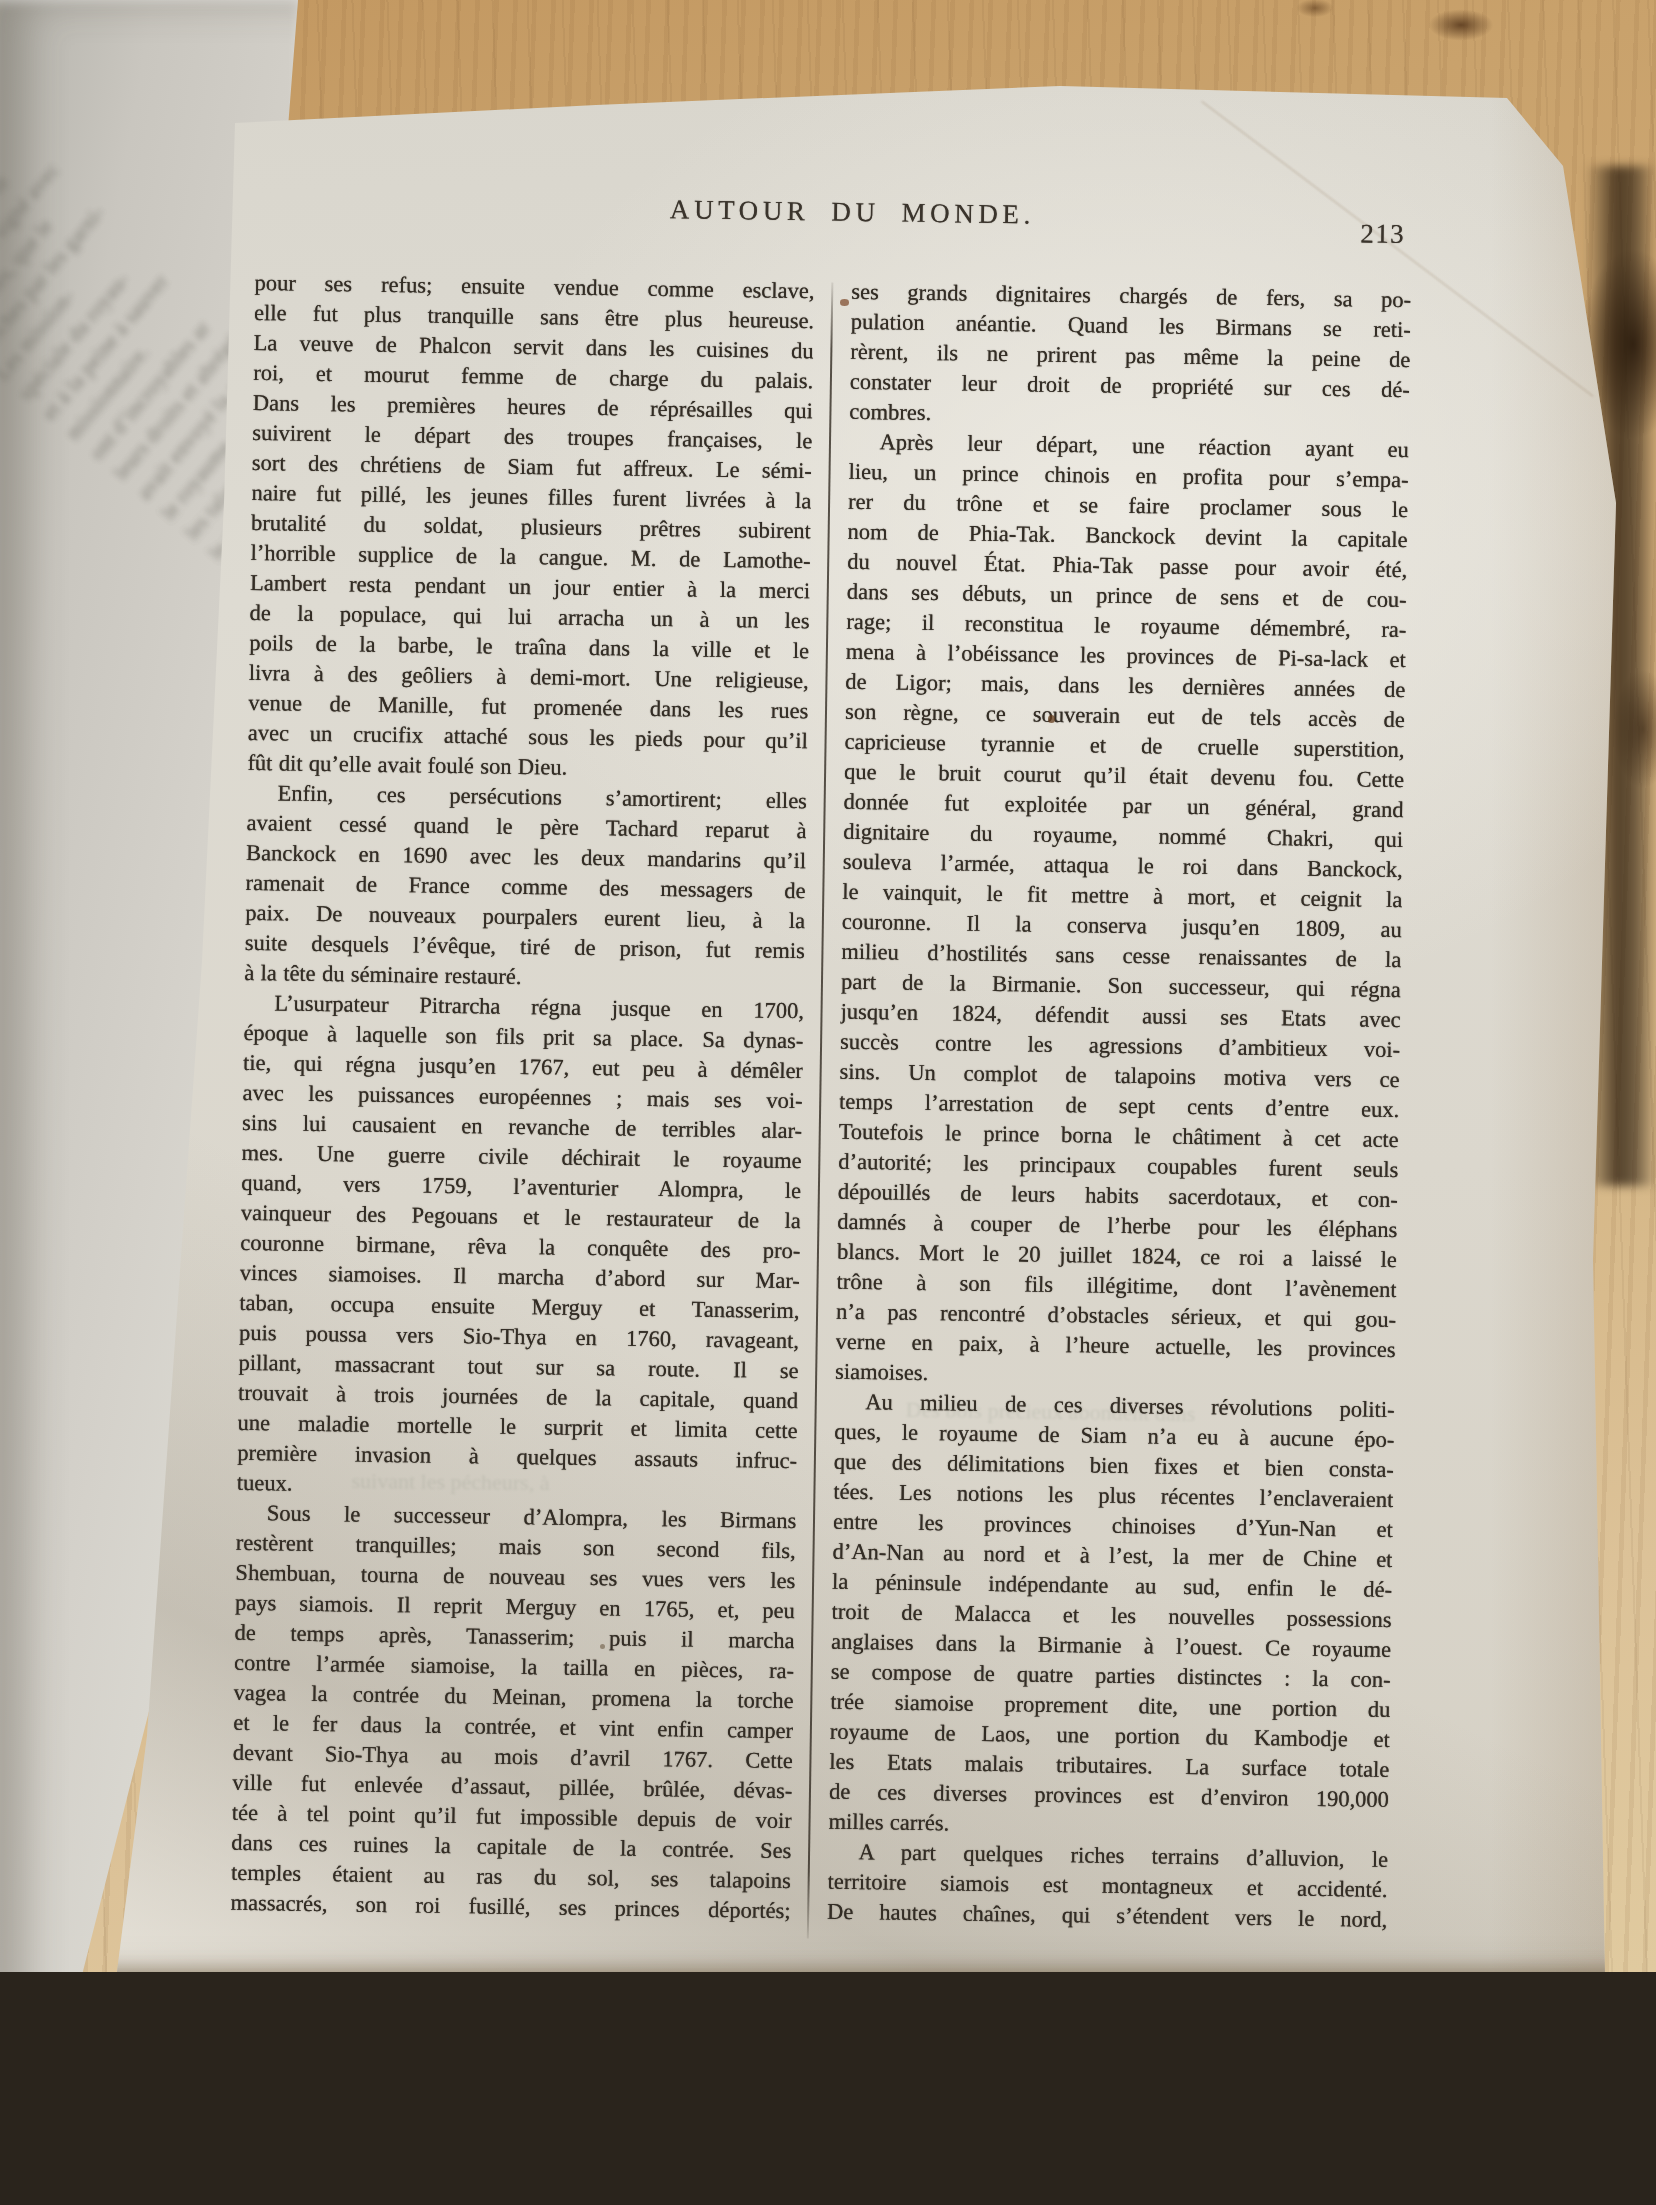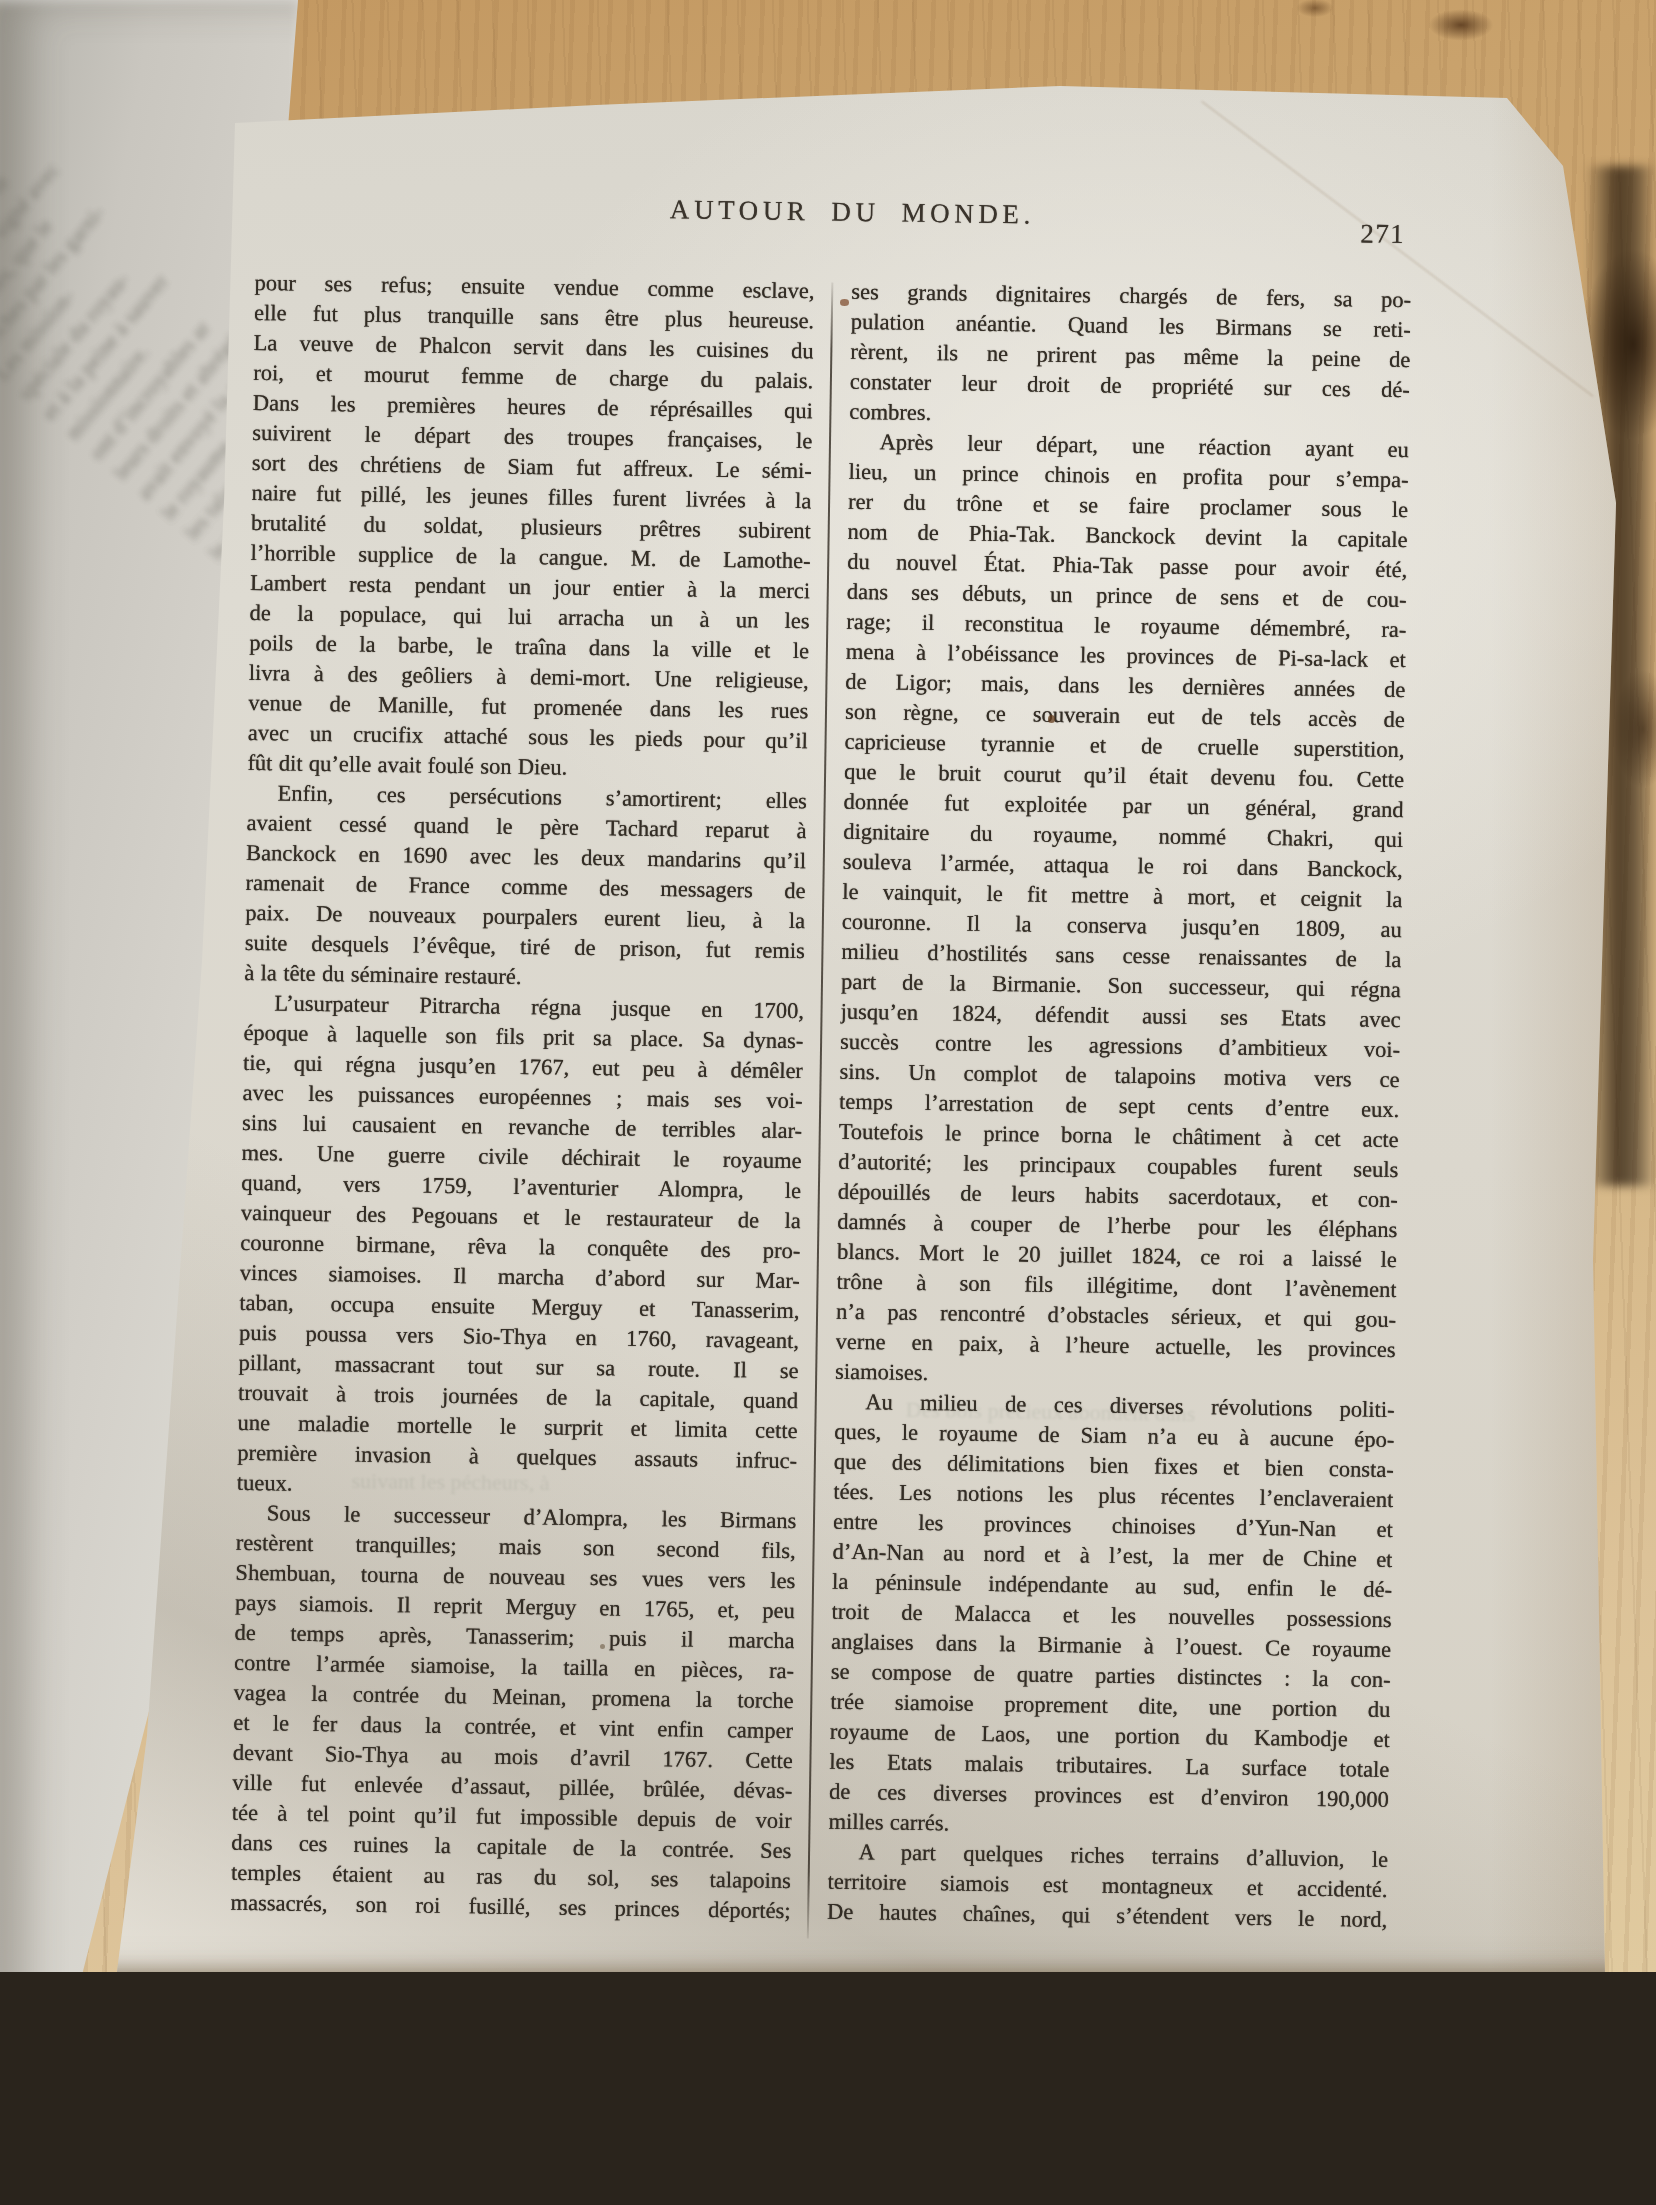--- a/index.html
+++ b/index.html
@@ -130,21 +130,21 @@
       </div>
   </div>
 
   <div class="page">
     <div class="fold-light"></div>
     <div class="crease"></div>
 
     <div class="content">
       <div class="header">
         <div class="running-title">AUTOUR DU MONDE.</div>
-        <div class="page-number">271</div>
+        <div class="page-number">213</div>
       </div>
 
       <div class="divider"></div>
 
       <div class="col left">
           <div class="tl">pour ses refus; ensuite vendue comme esclave,</div>
           <div class="tl">elle fut plus tranquille sans être plus heureuse.</div>
           <div class="tl">La veuve de Phalcon servit dans les cuisines du</div>
           <div class="tl">roi, et mourut femme de charge du palais.</div>
           <div class="tl">Dans les premières heures de réprésailles qui</div>

